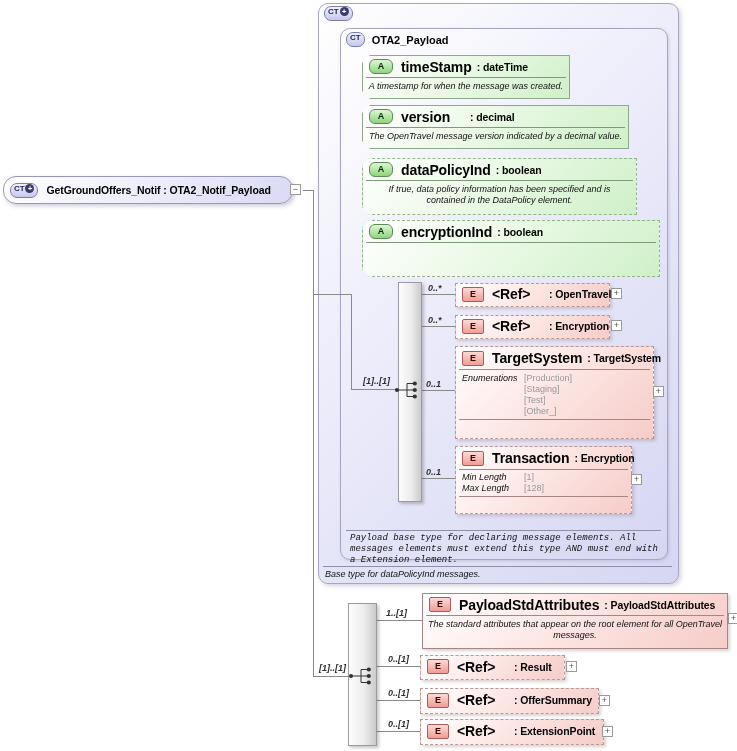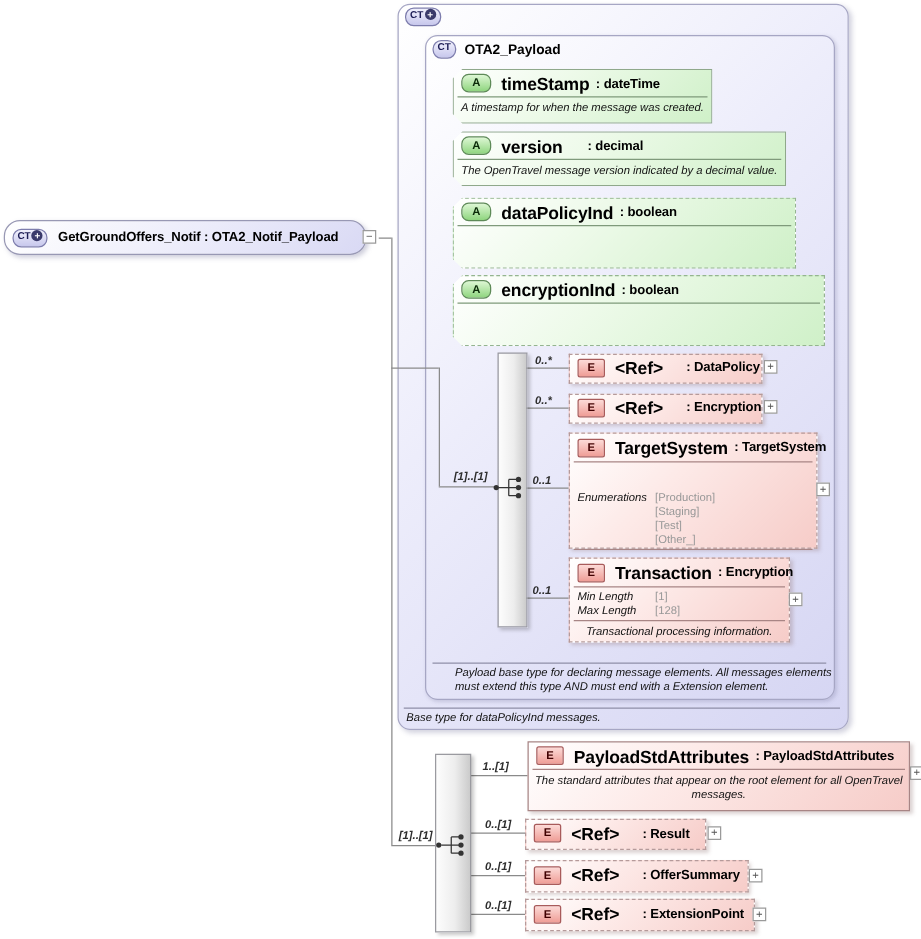--- a/index.html
+++ b/index.html
@@ -45,21 +45,21 @@
     font-size:9px;font-weight:bold;line-height:13px;text-align:center;color:#0a2a08;}
   .badge-e{flex:0 0 auto;width:20px;height:13px;border:1px solid #a85b5b;border-radius:2px;
     background:linear-gradient(180deg,#fcdad7,#ef9d96);
     font-size:9px;font-weight:bold;line-height:13px;text-align:center;color:#400000;}
   .bname{font-weight:bold;font-size:14px;margin-left:8px;white-space:nowrap;letter-spacing:-.1px;}
   .bname.coln{min-width:64px;}
   .bname.wname{min-width:52px;}
   .btype{font-weight:bold;font-size:10.5px;margin-left:5px;white-space:nowrap;letter-spacing:-.1px;}
   .sep{height:1px;background:#9c9c9c;margin:0 3px;}
   .doc{font-style:italic;font-size:9px;line-height:11px;color:#111;padding:3px 5px 3px 5px;text-align:center;}
-  .facets{display:flex;align-items:flex-start;font-size:9px;line-height:11px;padding:3px 5px 2px 6px;margin-top:20px;}
+  .facets{display:flex;align-items:flex-start;font-size:9px;line-height:11px;padding:3px 5px 2px 6px;}
   .flabel{font-style:italic;min-width:62px;color:#111;}
   .fvals div{color:#989898;}
   .fval{color:#989898;}
   
   .bar{position:absolute;border:1px solid #9a9aa0;
     background:linear-gradient(90deg,#fdfdfd 0%,#ededed 55%,#cbcbcb 100%);
     box-shadow:2px 2px 3px rgba(0,0,0,.22);}
   .card{position:absolute;font-size:9px;font-style:italic;font-weight:bold;color:#2e2e2e;white-space:nowrap;}
   .toggle{position:absolute;width:11px;height:11px;border:1px solid #9a9a9a;background:#fff;
     font-size:9px;line-height:9px;text-align:center;color:#555;box-sizing:border-box;cursor:pointer;}
@@ -87,21 +87,21 @@
       </span>
   </div>
   <div class="ct-head" style="left:346px;top:32px;">
     <span class="ct-badge">
         <span>CT</span>
       </span>
     <span>OTA2_Payload</span>
   </div>
 
   <div class="line" style="left:346px;top:530px;width:315px;height:1px;background:#8f8fa8;"></div>
-  <div class="cfoot" style="left:364px;top:533px;width:308px;">Payload base type for declaring message elements. All messages elements must extend this type AND must end with a Extension element.</div>
+  <div class="cfoot" style="left:350px;top:533px;width:308px;font-family:Liberation Mono, monospace;">Payload base type for declaring message elements. All messages elements must extend this type AND must end with a Extension element.</div>
   <div class="line" style="left:323px;top:566px;width:349px;height:1px;background:#8f8fa8;"></div>
   <div class="cfoot" style="left:325px;top:569px;width:345px;">Base type for dataPolicyInd messages.</div>
 
   <div class="line" style="left:303px;top:190px;width:10px;height:1px;"></div>
   <div class="line" style="left:313px;top:190px;width:1px;height:486px;"></div>
   <div class="line" style="left:313px;top:294px;width:38px;height:1px;"></div>
   <div class="line" style="left:351px;top:294px;width:1px;height:95px;"></div>
   <div class="line" style="left:351px;top:389px;width:47px;height:1px;"></div>
   <div class="line" style="left:313px;top:676px;width:35px;height:1px;"></div>
   <div class="line" style="left:420px;top:294px;width:35px;height:1px;"></div>
@@ -142,20 +142,21 @@
     <div class="doc">The OpenTravel message version indicated by a decimal value.</div>
   </div>
 
   <div class="attr opt" style="left:362px;top:158px;width:273px;height:55px;">
     <div class="row">
       <span class="badge-a">A</span>
       <span class="bname coln">dataPolicyInd</span>
       <span class="btype">: boolean</span>
     </div>
     <div class="sep" style="background:#7f9a7b;"></div>
+    <div class="doc">If true, data policy information has been specified and is contained in the DataPolicy element.</div>
   </div>
 
   <div class="attr opt" style="left:362px;top:220px;width:296px;height:55px;">
     <div class="row">
       <span class="badge-a">A</span>
       <span class="bname coln">encryptionInd</span>
       <span class="btype">: boolean</span>
     </div>
     <div class="sep" style="background:#7f9a7b;"></div>
   </div>
@@ -176,21 +177,21 @@
 
   <div class="card" style="left:428px;top:283px;">0..*</div>
   <div class="card" style="left:428px;top:315px;">0..*</div>
   <div class="card" style="left:426px;top:379px;">0..1</div>
   <div class="card" style="left:426px;top:467px;">0..1</div>
 
   <div class="ebox opt" style="left:455px;top:283px;width:153px;height:22px;">
     <div class="row" style="height:20px;">
       <span class="badge-e">E</span>
       <span class="bname wname">&lt;Ref&gt;</span>
-      <span class="btype">: DataPolicy</span>
+      <span class="btype">: OpenTravel</span>
     </div>
   </div>
   <div class="toggle" style="left:611px;top:288px;"><span>+</span></div>
 
   <div class="ebox opt" style="left:455px;top:315px;width:153px;height:22px;">
     <div class="row" style="height:20px;">
       <span class="badge-e">E</span>
       <span class="bname wname">&lt;Ref&gt;</span>
       <span class="btype">: Encryption</span>
     </div>
@@ -228,21 +229,20 @@
       <div style="display:flex;">
           <span class="flabel">Min Length</span>
           <span class="fval">[1]</span>
         </div>
       <div style="display:flex;">
           <span class="flabel">Max Length</span>
           <span class="fval">[128]</span>
         </div>
     </div>
     <div class="sep" style="background:#a88585;"></div>
-    <div class="doc">Transactional processing information.</div>
   </div>
   <div class="toggle" style="left:631px;top:474px;"><span>+</span></div>
 
   <div class="bar" style="left:348px;top:603px;width:27px;height:141px;"></div>
   <svg class="abs" style="left:347px;top:665px;" width="28" height="22" viewBox="0 0 28 22">
     <circle cx="4" cy="11" r="2.1" fill="#333"></circle>
     <line x1="6" y1="11" x2="14" y2="11" stroke="#333" stroke-width="1"></line>
     <line x1="14" y1="4.5" x2="14" y2="17.5" stroke="#333" stroke-width="1"></line>
     <line x1="14" y1="4.5" x2="20.5" y2="4.5" stroke="#333" stroke-width="1"></line>
     <line x1="14" y1="11" x2="20.5" y2="11" stroke="#333" stroke-width="1"></line>

